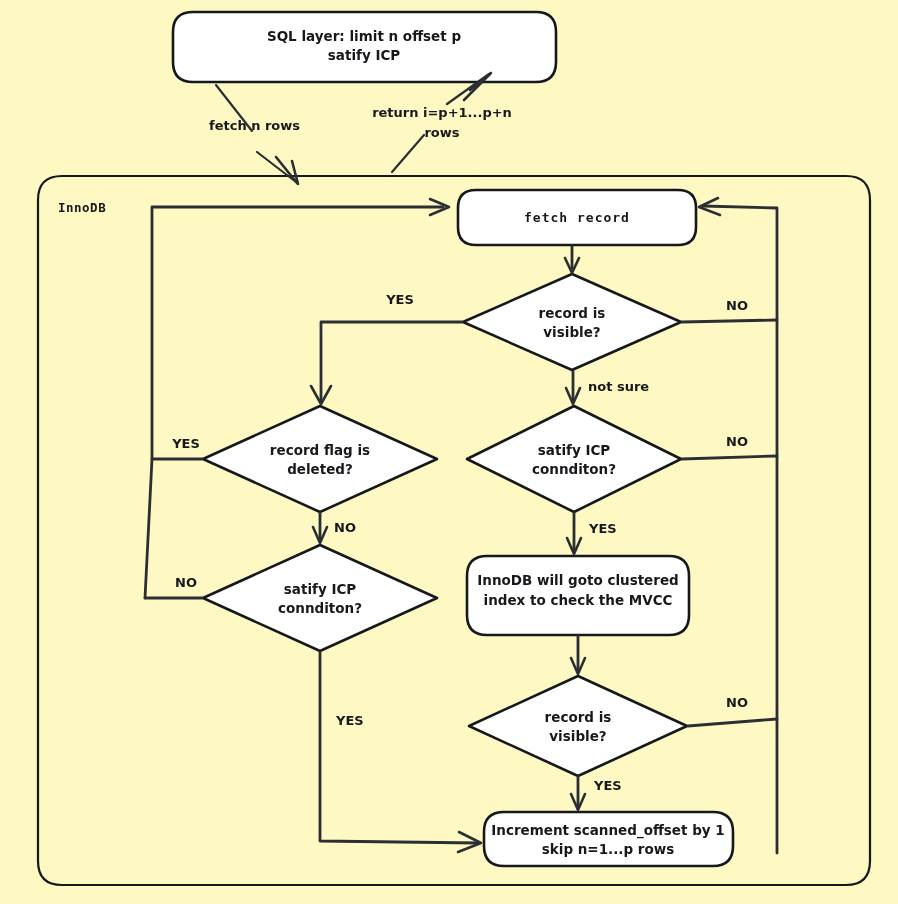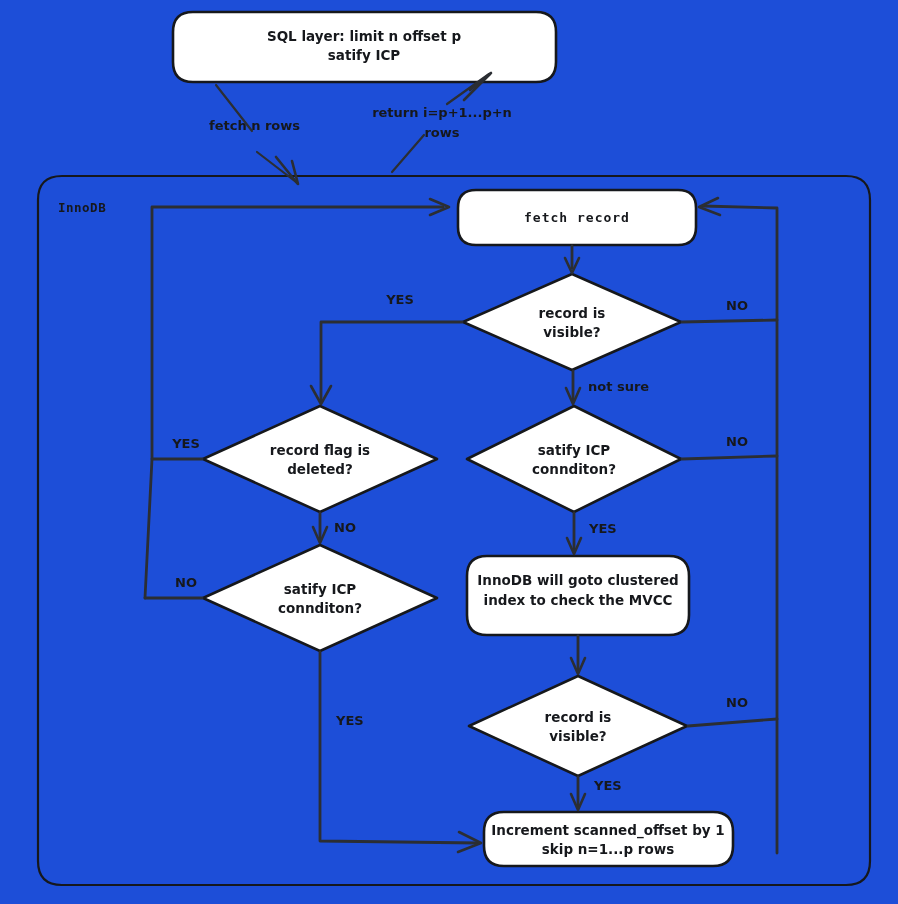--- a/index.html
+++ b/index.html
@@ -1,21 +1,21 @@
 <!DOCTYPE html>
 <html><head>
 <meta charset="utf-8">
 <style>
   html,body{margin:0;padding:0;background:#ffffff;}
   body{
     width:898px;height:904px;
     font-family:"DejaVu Sans","Liberation Sans",sans-serif;
     overflow:hidden;
   }
-  #stage{position:relative;width:898px;height:904px;background:#1d4ed8;}
+  #stage{position:relative;width:898px;height:904px;background:#fef9c3;}
   svg#flow{position:absolute;left:0;top:0;width:898px;height:904px;}
   .lbl{
     font-family:"DejaVu Sans","Liberation Sans",sans-serif;
     font-weight:bold;
     fill:#16181c;
   }
   .node-text{font-size:13.5px;}
   .edge-text{font-size:13px;}
   .mono-text{
     font-family:"DejaVu Sans Mono","Liberation Mono",monospace;

